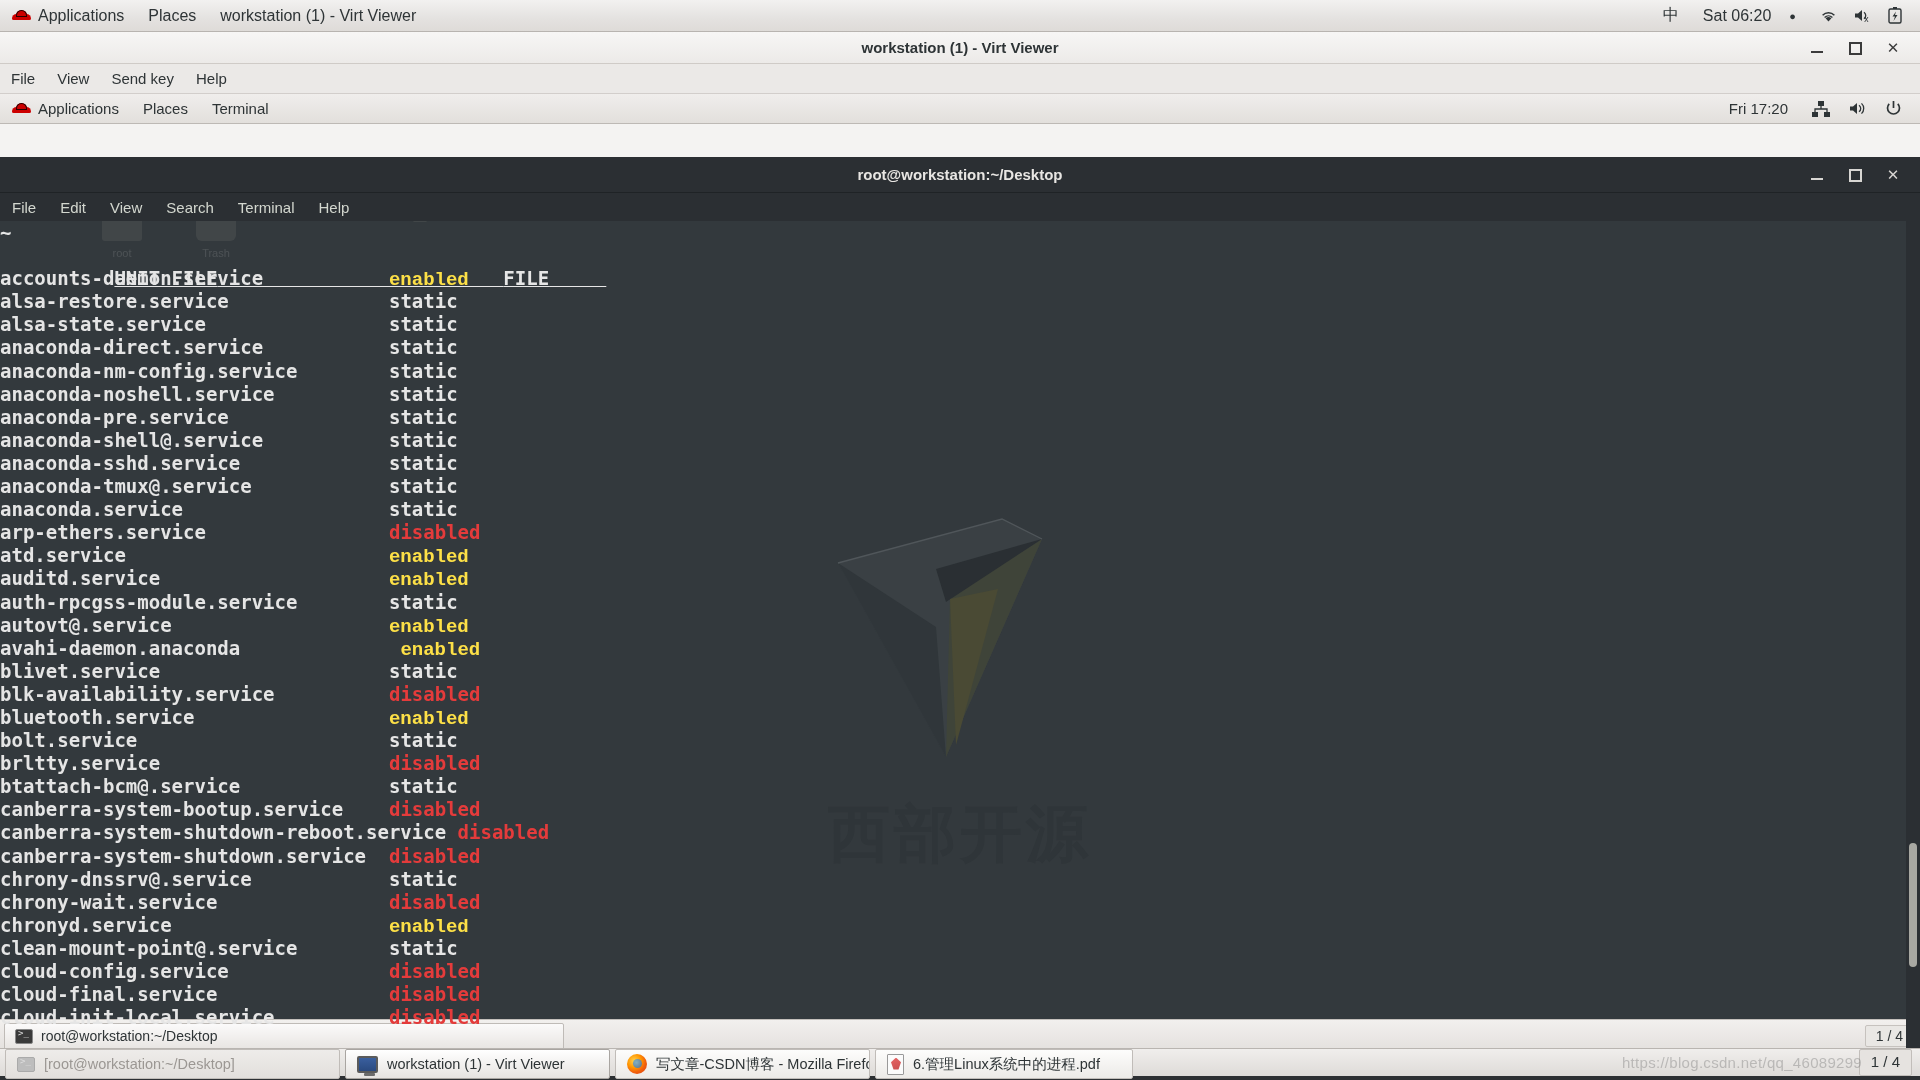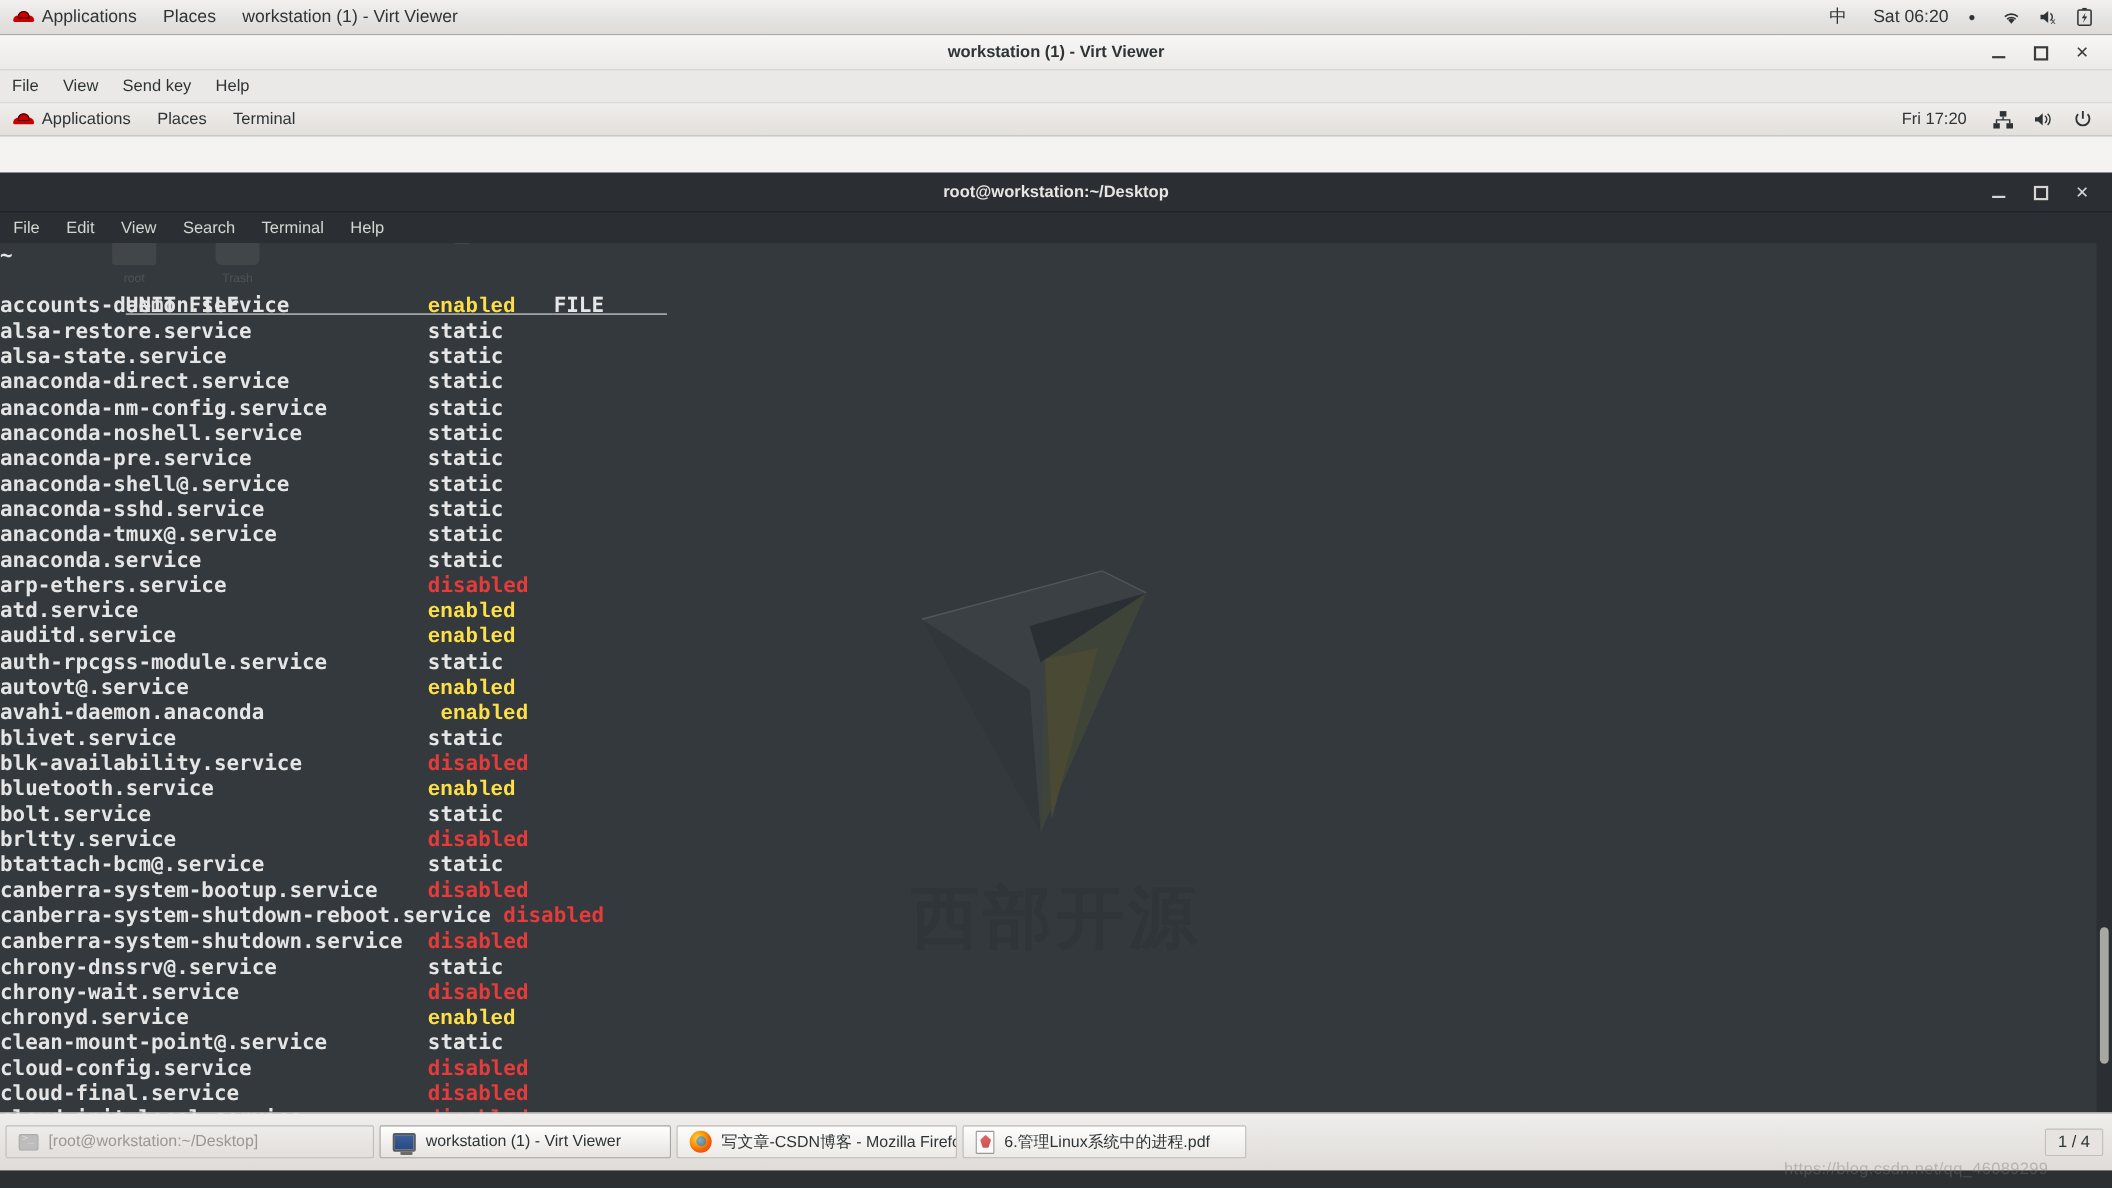--- a/index.html
+++ b/index.html
@@ -175,24 +175,24 @@
     width: 18px; height: 15px; background: #3a3a3a; border: 1px solid #888;
     border-radius: 2px; position: relative; flex: none;
   }
   .term-ico::after {
     content: ">_"; position:absolute; left:2px; top:-2px;
     font-family:"DejaVu Sans Mono", monospace; font-size:9px; color:#ddd;
   }
 
   
   .host-taskbar {
-    position: absolute; left: 0; bottom: 16px; width: 1920px; height: 53px;
+    position: absolute; left: 0; bottom: 4px; width: 1920px; height: 28px;
     background: linear-gradient(180deg, #f0eeec 0%, #dedbd8 100%);
     border-top: 1px solid #b9b5b1;
-    display: flex; align-items: center; font-size: 14.5px; color: #2e3436;
+    display: flex; font-size: 14.5px; color: #2e3436;
     z-index: 20;
   }
   .ht-btn {
     display: flex; align-items: center; gap: 9px; height: 30px;
     padding: 0 11px; margin-left: 5px;
     background: linear-gradient(180deg,#fdfdfc 0%, #eceae7 100%);
     border: 1px solid #c0bcb8; border-radius: 2px;
     white-space: nowrap; max-width: 345px; overflow: hidden;
   }
   .ht-btn.inactive { color: #9b9793; background: linear-gradient(180deg,#eeecea 0%,#e2dfdc 100%); }

